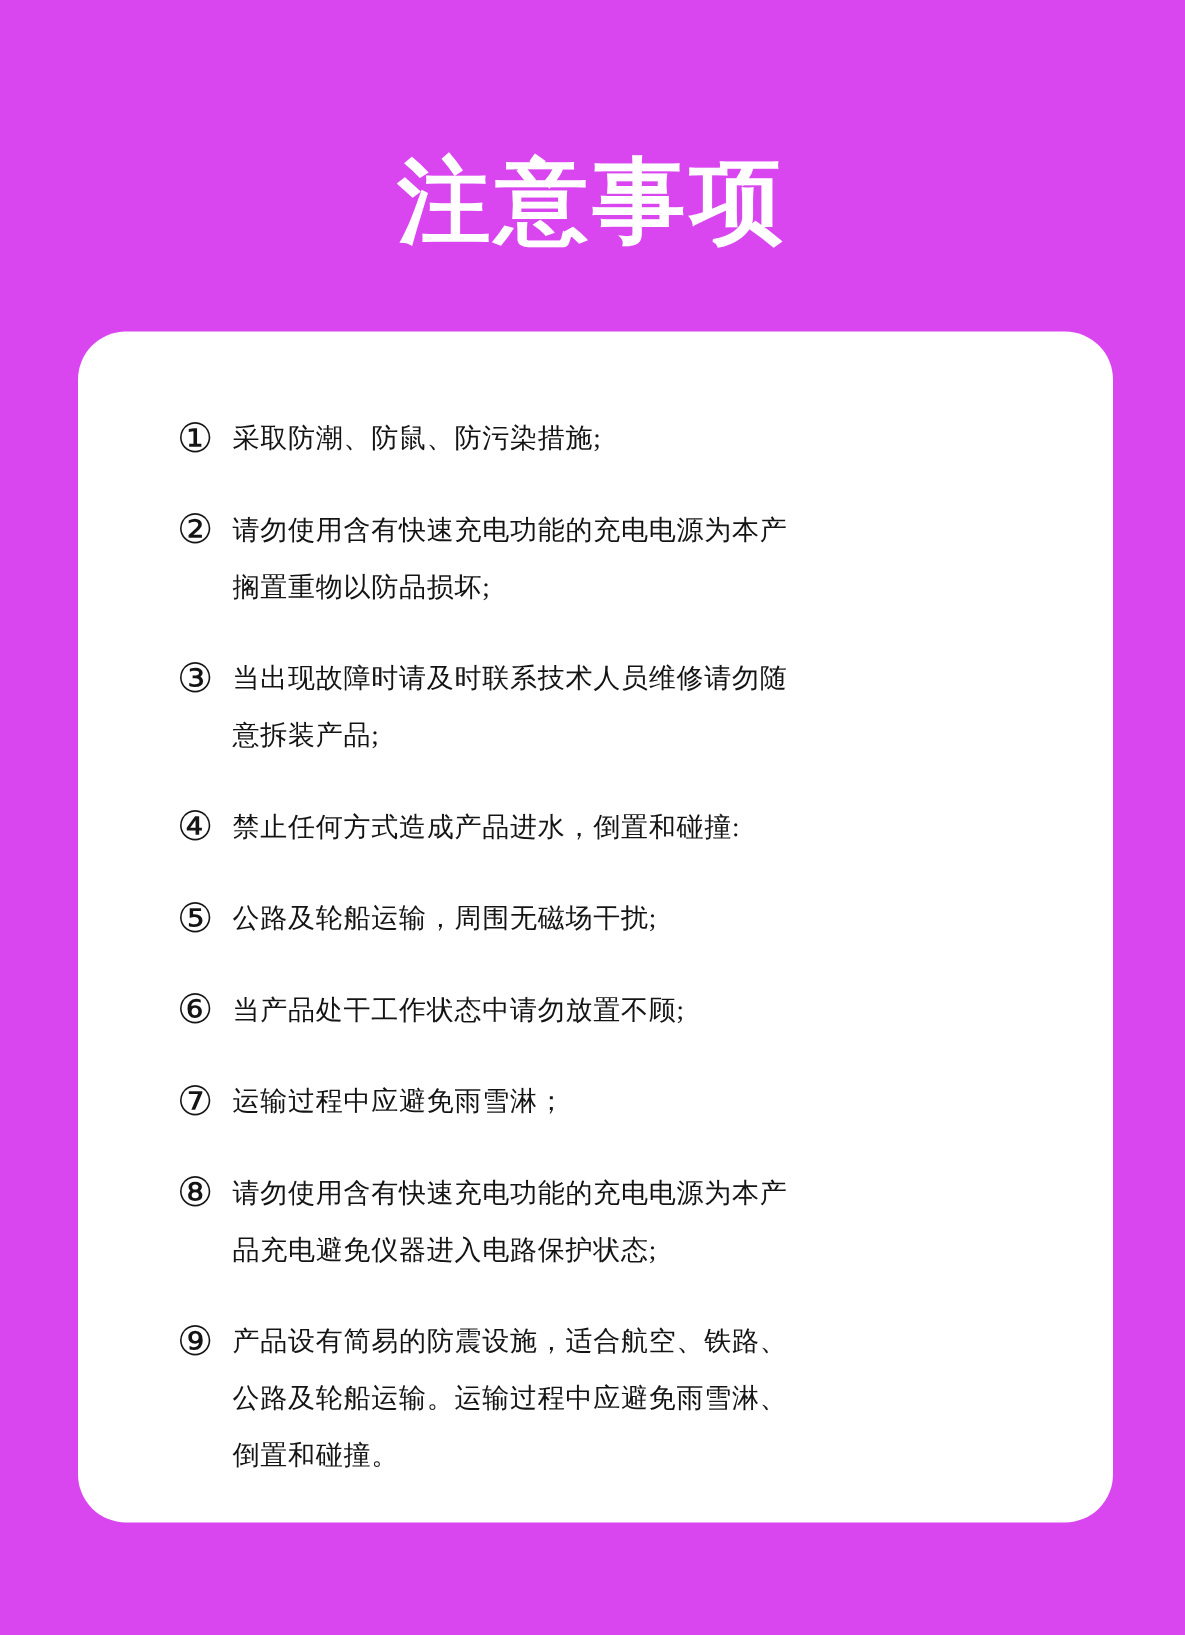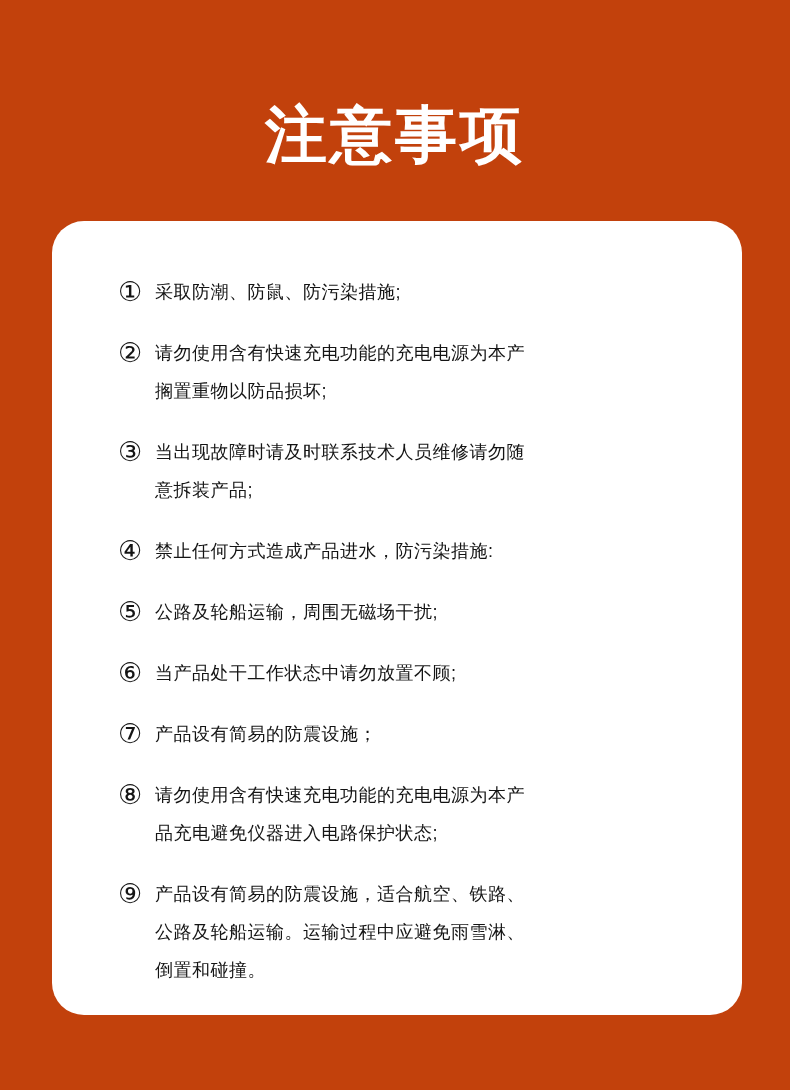--- a/index.html
+++ b/index.html
@@ -4,23 +4,23 @@
 <style>
   html, body {
     margin: 0;
     padding: 0;
     background: #1e1813;
   }
   .stage {
     position: relative;
     width: 790px;
     height: 1090px;
-    background: #c2410c;
+    background: #d946ef;
     overflow: hidden;
-    font-family: Liberation Sans, sans-serif;
+    font-family: Liberation Serif, serif;
   }
   .title {
     position: absolute;
     top: 100px;
     left: 0;
     width: 790px;
     text-align: center;
     color: #ffffff;
     font-size: 62px;
     line-height: 70px;
@@ -83,33 +83,33 @@
           <span class="txt">请勿使用含有快速充电功能的充电电源为本产
 搁置重物以防品损坏;</span>
         </div>
         <div class="item">
           <span class="num">③</span>
           <span class="txt">当出现故障时请及时联系技术人员维修请勿随
 意拆装产品;</span>
         </div>
         <div class="item">
           <span class="num">④</span>
-          <span class="txt">禁止任何方式造成产品进水，防污染措施:</span>
+          <span class="txt">禁止任何方式造成产品进水，倒置和碰撞:</span>
         </div>
         <div class="item">
           <span class="num">⑤</span>
           <span class="txt">公路及轮船运输，周围无磁场干扰;</span>
         </div>
         <div class="item">
           <span class="num">⑥</span>
           <span class="txt">当产品处干工作状态中请勿放置不顾;</span>
         </div>
         <div class="item">
           <span class="num">⑦</span>
-          <span class="txt">产品设有简易的防震设施；</span>
+          <span class="txt">运输过程中应避免雨雪淋；</span>
         </div>
         <div class="item">
           <span class="num">⑧</span>
           <span class="txt">请勿使用含有快速充电功能的充电电源为本产
 品充电避免仪器进入电路保护状态;</span>
         </div>
         <div class="item">
           <span class="num">⑨</span>
           <span class="txt">产品设有简易的防震设施，适合航空、铁路、
 公路及轮船运输。运输过程中应避免雨雪淋、

